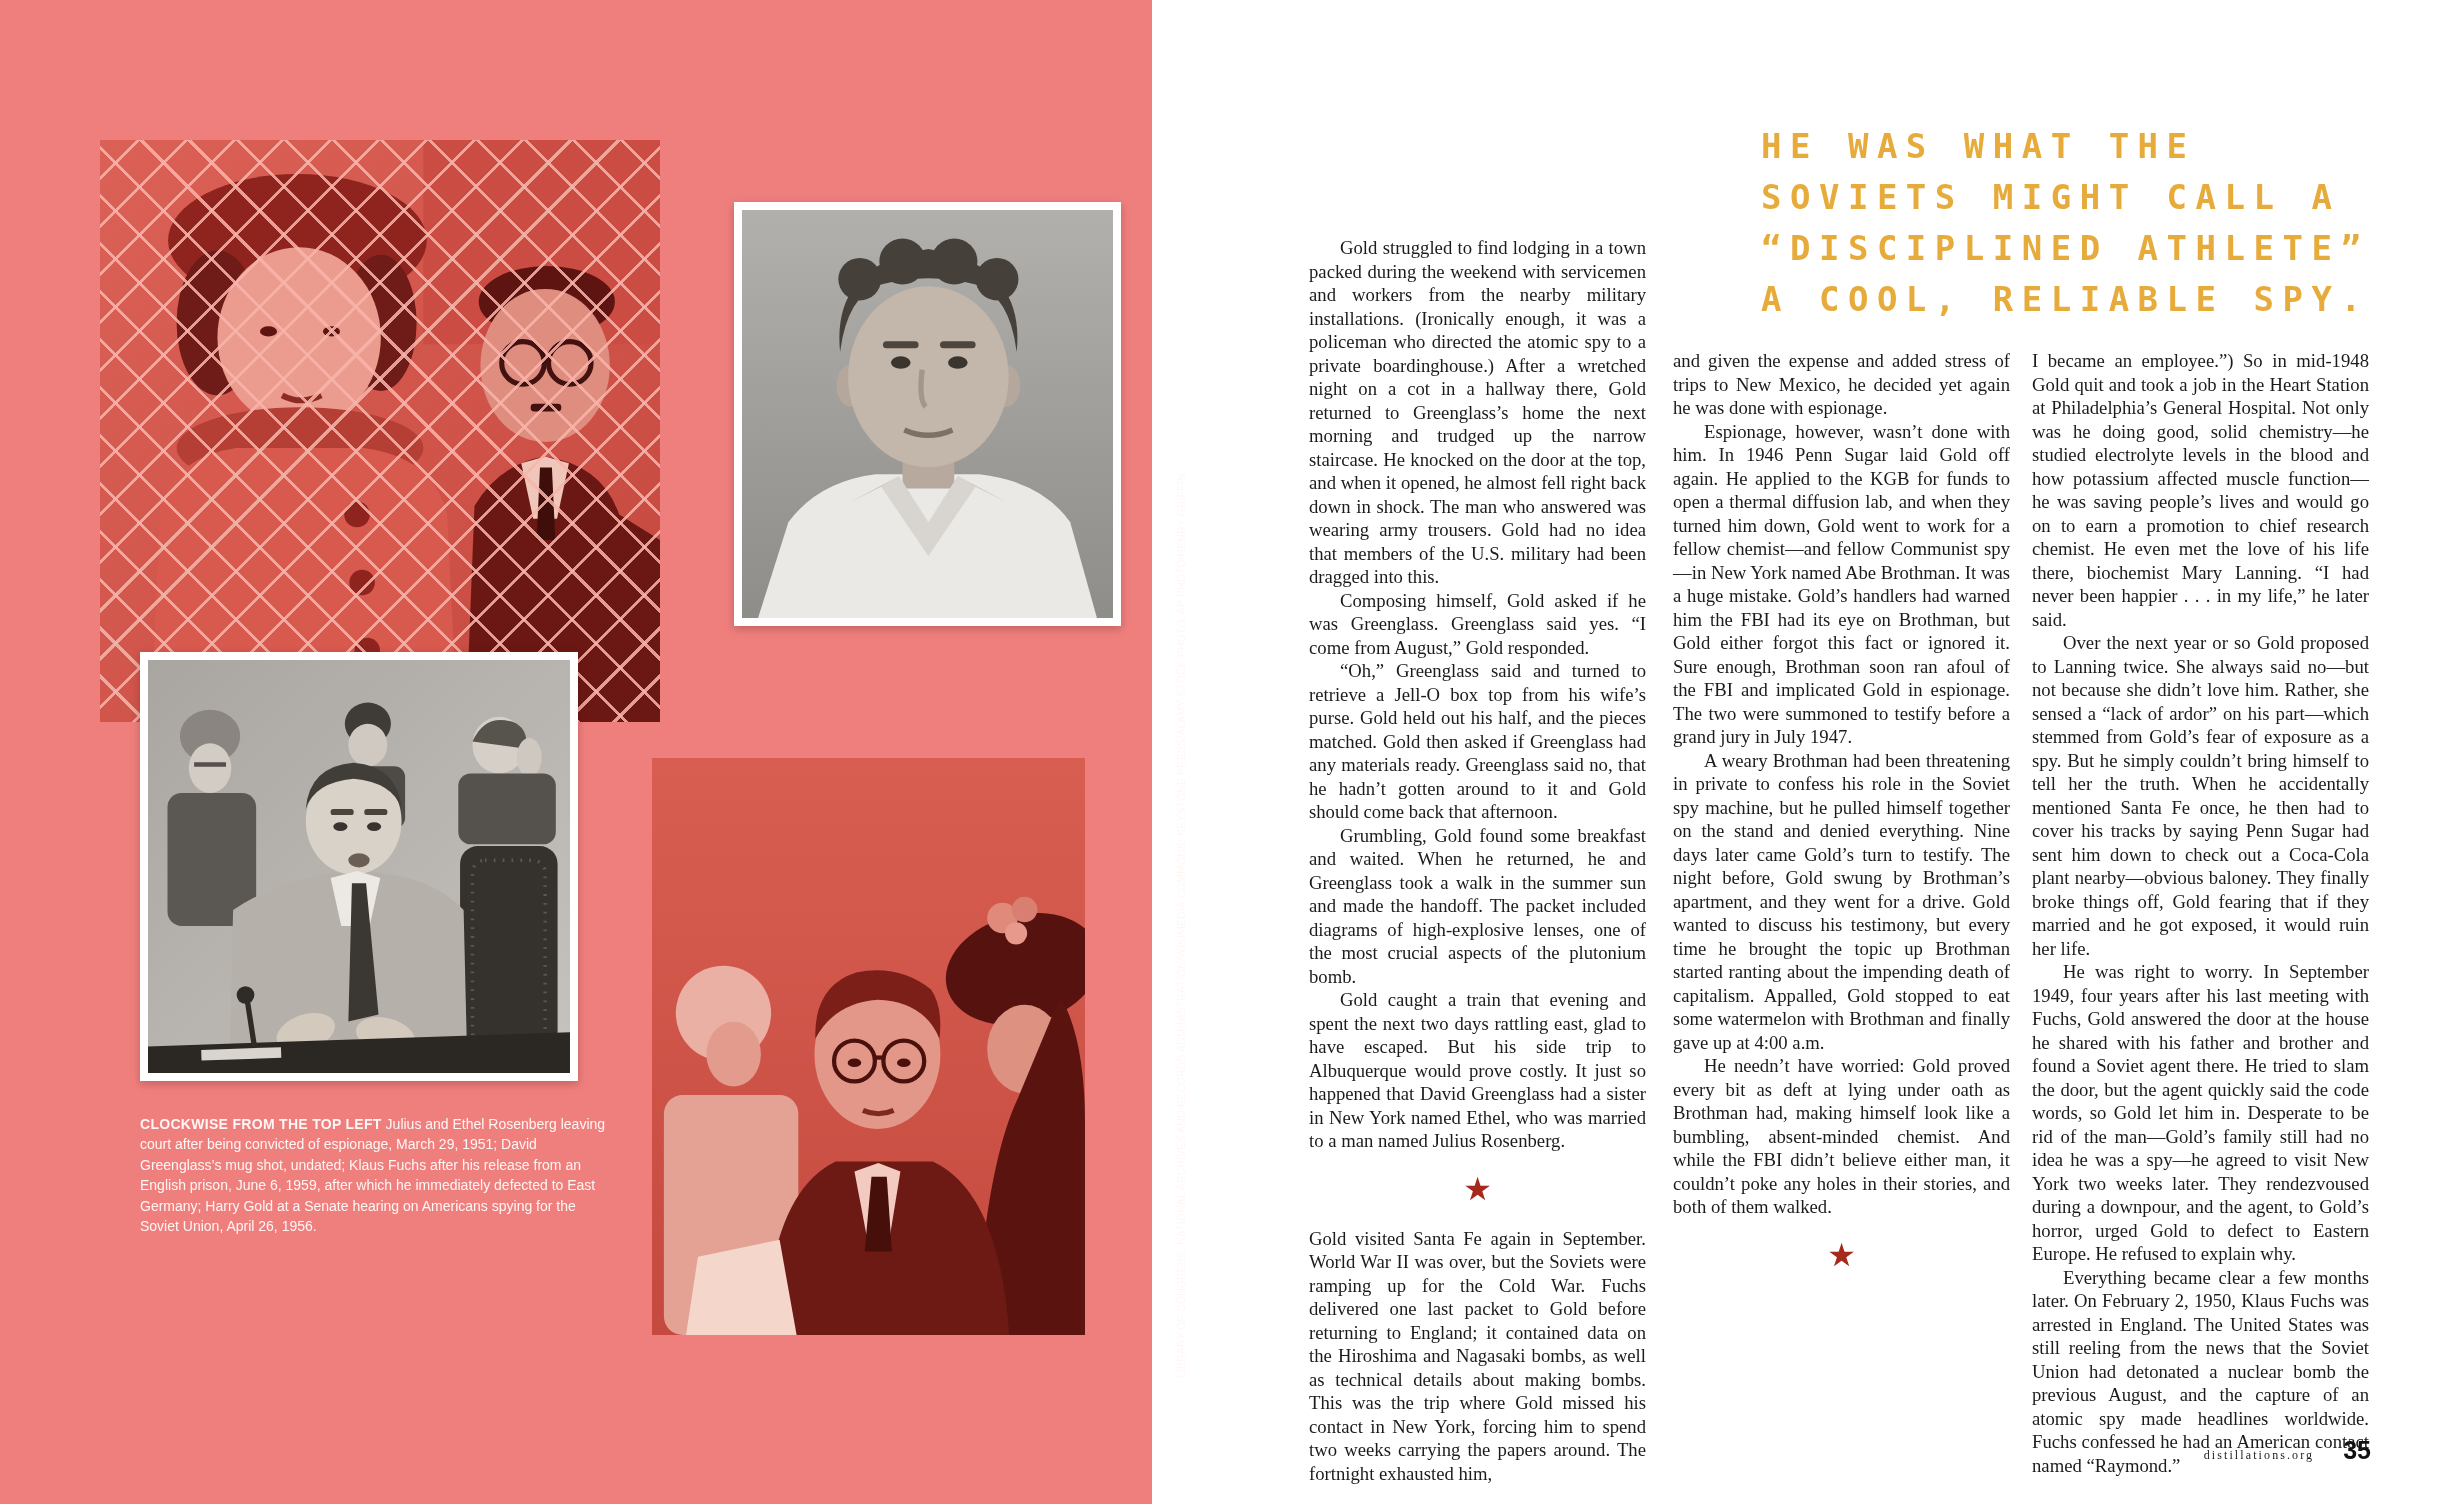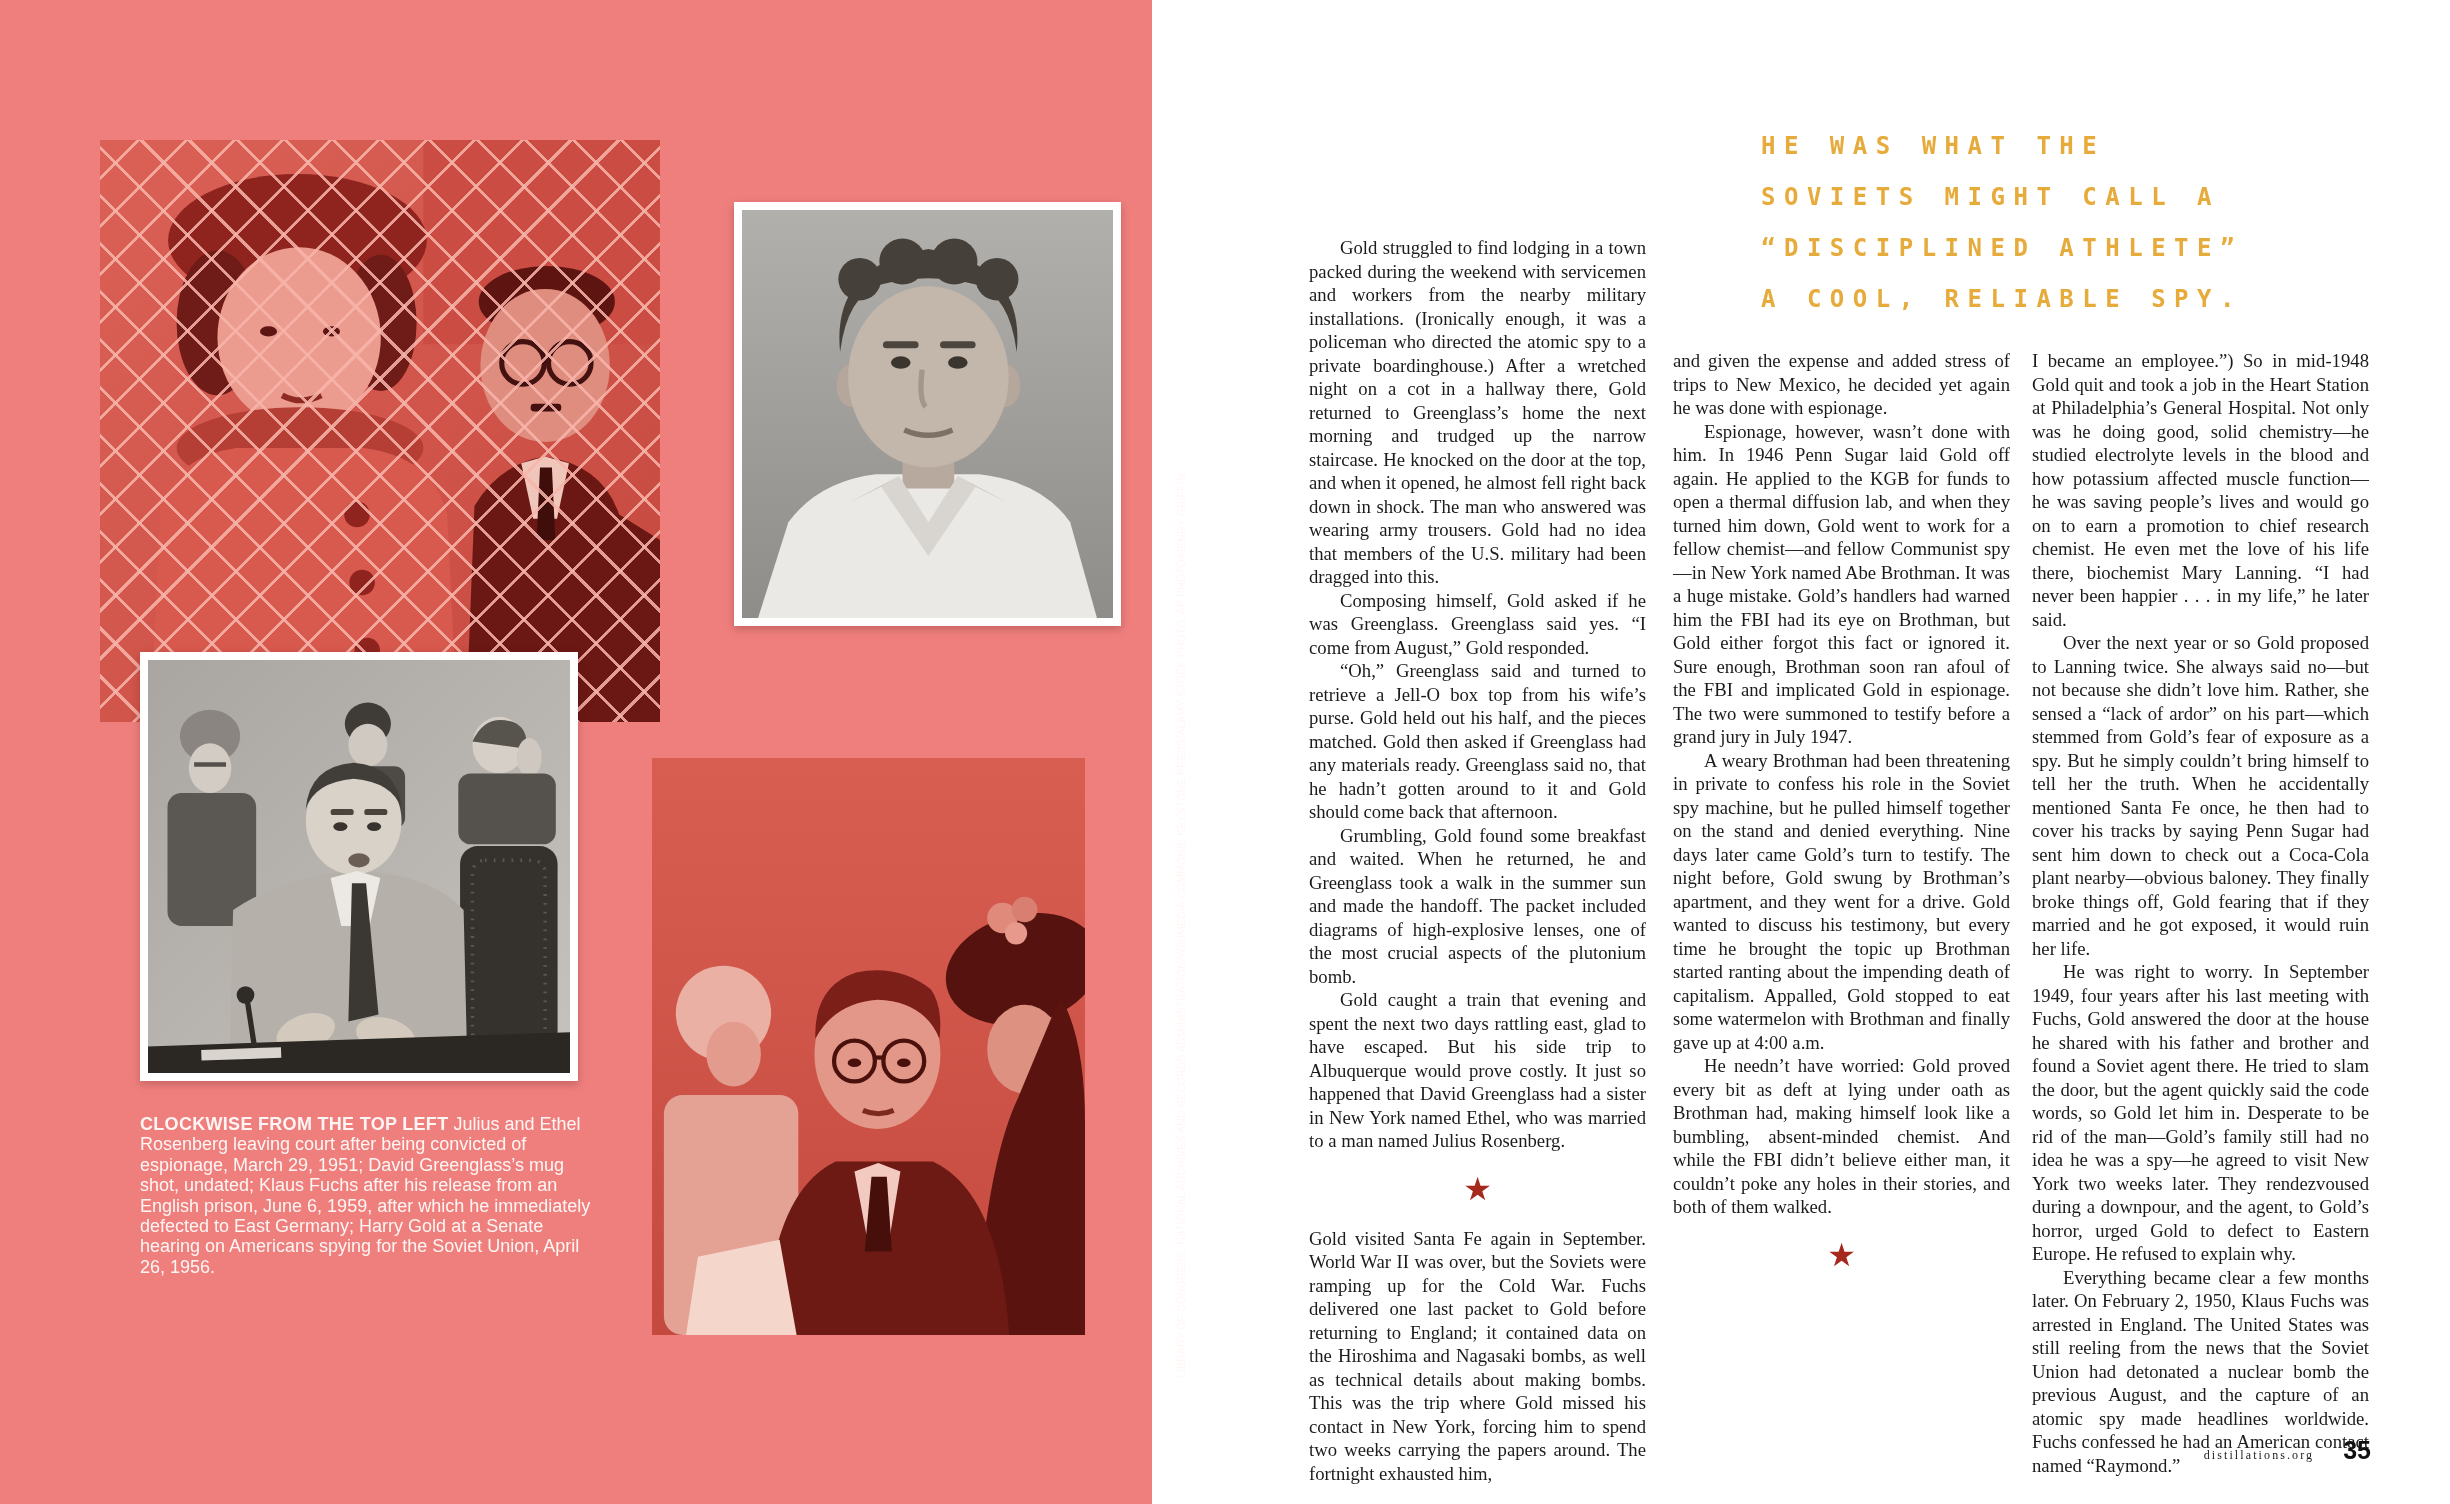--- a/index.html
+++ b/index.html
@@ -15,31 +15,31 @@
   .photo-rosenberg{left:100px;top:140px;width:560px;height:582px;}
   .net-overlay{position:absolute;inset:0;
     background-image:
       repeating-linear-gradient(45deg,transparent 0 31px,rgba(248,180,170,.85) 31px 34px),
       repeating-linear-gradient(-45deg,transparent 0 31px,rgba(248,180,170,.85) 31px 34px);
     mix-blend-mode:normal;pointer-events:none;}
   .photo-greenglass{left:734px;top:202px;width:371px;height:408px;}
   .photo-goldhearing{left:140px;top:652px;width:422px;height:413px;z-index:3;}
   .photo-fuchs{left:652px;top:758px;width:433px;height:577px;}
   .caption{position:absolute;left:140px;top:1114px;width:466px;margin:0;
-    font-family:"Liberation Sans",sans-serif;font-size:18px;line-height:20.4px;
+    font-family:"Liberation Sans",sans-serif;font-size:14px;line-height:20.4px;
     color:#fef6f4;z-index:4;}
   .caption strong{font-weight:bold;letter-spacing:0.3px;}
   .credit{position:absolute;left:1176px;top:578px;height:800px;
     writing-mode:vertical-rl;transform:rotate(180deg);
     font-family:"Liberation Sans",sans-serif;font-size:10.2px;letter-spacing:0.3px;
     color:rgba(255,244,242,.85);white-space:nowrap;}
   
   .pullquote{position:absolute;left:1761px;top:121px;width:613px;
     font-family:"DejaVu Sans Mono","Liberation Mono",monospace;
-    font-weight:bold;font-size:24px;line-height:51px;letter-spacing:8.5px;
+    font-weight:bold;font-size:34px;line-height:51px;letter-spacing:8.5px;
     color:#e6ab3a;white-space:nowrap;}
   .col{position:absolute;width:337px;font-size:18.7px;line-height:23.5px;
     color:#1b1b1b;text-align:justify;hyphens:auto;-webkit-hyphens:auto;}
   .col p{margin:0;}
   .col p.indent{text-indent:31px;}
   .col1{left:1309px;top:236px;}
   .col2{left:1673px;top:349px;}
   .col3{left:2032px;top:349px;}
   .star-divider{text-align:center;color:#a6291d;font-size:32px;line-height:32px;
     margin:20.4px 0 22px 0;text-indent:0;}

